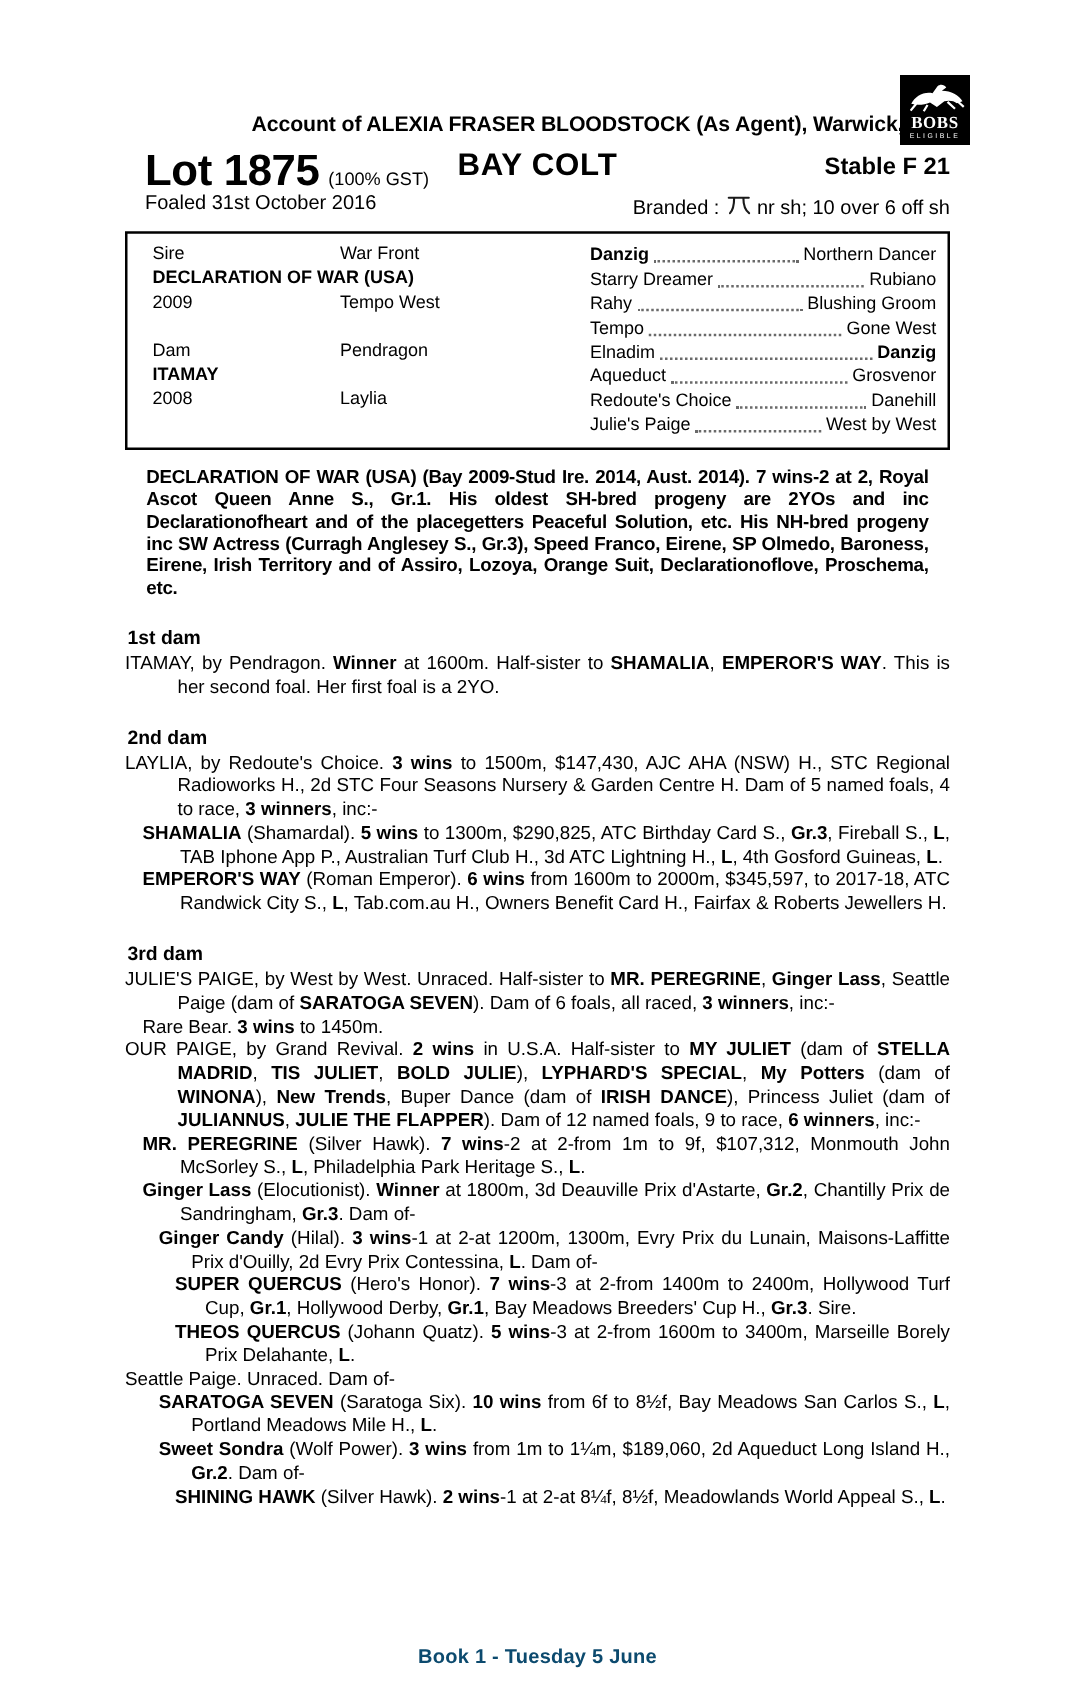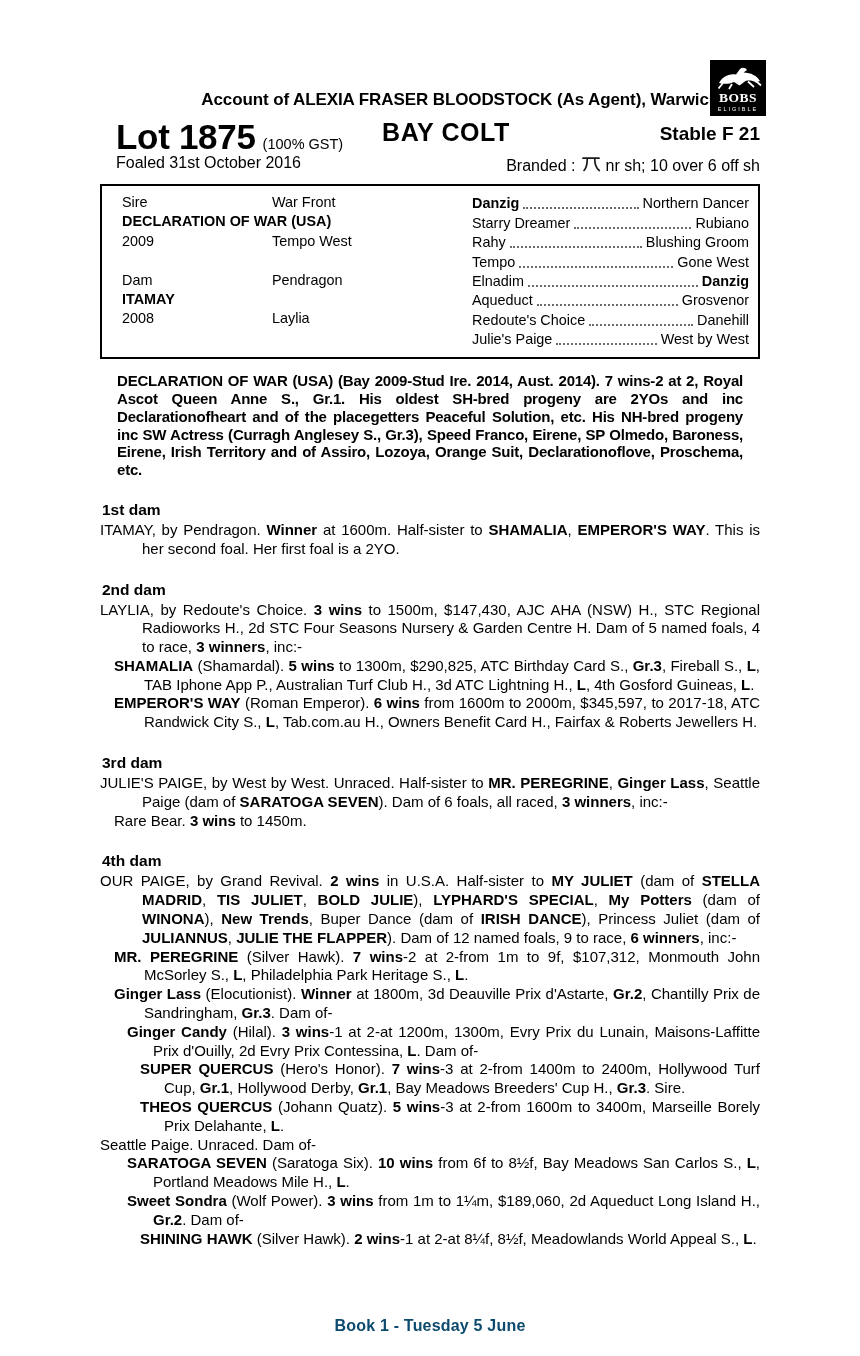--- a/index.html
+++ b/index.html
@@ -1,26 +1,26 @@
 <!DOCTYPE html>
 <html><head>
 <meta charset="utf-8">
 <style>
   html,body{margin:0;padding:0;background:#fff;}
   .page{position:relative;width:860px;height:1356px;background:#fff;color:#000;
         font-family:"Liberation Sans",sans-serif;box-sizing:border-box;padding:0 100px;overflow:hidden;}
   .b{font-weight:bold;}
   
   .account{margin-top:90px;text-align:right;font-size:17px;font-weight:bold;letter-spacing:-0.1px;}
-  .bobs-logo{position:absolute;top:60px;right:94px;width:56px;height:56px;text-decoration:underline;}
+  .bobs-logo{position:absolute;top:60px;right:84px;width:56px;height:56px;text-decoration:underline;}
   .lot-row{position:relative;margin-top:7px;height:33px;}
   .lot-left{position:absolute;left:16px;top:0;display:flex;align-items:baseline;}
   .lot-num{font-size:35px;font-weight:bold;letter-spacing:-0.3px;}
   .gst{font-size:14.5px;margin-left:7px;}
-  .colt{position:absolute;left:50%;transform:translateX(-50%);top:1px;font-size:25px;font-weight:bold;letter-spacing:0.6px;margin-left:16px;}
+  .colt{position:absolute;left:50%;transform:translateX(-50%);top:1px;font-size:25px;font-weight:bold;letter-spacing:0.6px;}
   .stable{position:absolute;right:0;top:6px;font-size:19px;font-weight:bold;}
   .foaled-row{display:flex;justify-content:space-between;align-items:flex-start;margin-top:4px;font-size:16px;padding-left:16px;}
   .branded{display:flex;align-items:baseline;gap:5px;}
   .brand-glyph{position:relative;top:2px;}
   
   .ped-box{margin-top:9px;border:2px solid #000;padding:7px 9px 9px 8px;display:grid;
            grid-template-columns:150px 212px 1fr;grid-auto-rows:19.4px;font-size:14.4px;line-height:18px;}
   .prow{display:contents;}
   .pc{white-space:nowrap;overflow:visible;margin-left:12px;}
   .pcell3{display:flex;align-items:flex-end;min-width:0;}
@@ -165,21 +165,20 @@
     <p class="para hang1"><span class="b">EMPEROR'S WAY</span><span> (Roman Emperor). </span><span class="b">6 wins</span><span> from 1600m to 2000m, $345,597, to 2017-18, ATC Randwick City S., </span><span class="b">L</span><span>, Tab.com.au H., Owners Benefit Card H., Fairfax &amp; Roberts Jewellers H.</span></p>
   </section>
 
   <section>
     <h3 class="dam-heading">3rd dam</h3>
     <p class="para hang0"><span>JULIE'S PAIGE, by West by West. Unraced. Half-sister to </span><span class="b">MR. PEREGRINE</span><span>, </span><span class="b">Ginger Lass</span><span>, Seattle Paige (dam of </span><span class="b">SARATOGA SEVEN</span><span>). Dam of 6 foals, all raced, </span><span class="b">3 winners</span><span>, inc:-</span></p>
     <p class="para hang1"><span>Rare Bear. </span><span class="b">3 wins</span><span> to 1450m.</span></p>
   </section>
 
   <section>
-    <h3 class="dam-heading">4th dam</h3>
     <p class="para hang0"><span>OUR PAIGE, by Grand Revival. </span><span class="b">2 wins</span><span> in U.S.A. Half-sister to </span><span class="b">MY JULIET</span><span> (dam of </span><span class="b">STELLA MADRID</span><span>, </span><span class="b">TIS JULIET</span><span>, </span><span class="b">BOLD JULIE</span><span>), </span><span class="b">LYPHARD'S SPECIAL</span><span>, </span><span class="b">My Potters</span><span> (dam of </span><span class="b">WINONA</span><span>), </span><span class="b">New Trends</span><span>, Buper Dance (dam of </span><span class="b">IRISH DANCE</span><span>), Princess Juliet (dam of </span><span class="b">JULIANNUS</span><span>, </span><span class="b">JULIE THE FLAPPER</span><span>). Dam of 12 named foals, 9 to race, </span><span class="b">6 winners</span><span>, inc:-</span></p>
     <p class="para hang1"><span class="b">MR. PEREGRINE</span><span> (Silver Hawk). </span><span class="b">7 wins</span><span>-2 at 2-from 1m to 9f, $107,312, Monmouth John McSorley S., </span><span class="b">L</span><span>, Philadelphia Park Heritage S., </span><span class="b">L</span><span>.</span></p>
     <p class="para hang1"><span class="b">Ginger Lass</span><span> (Elocutionist). </span><span class="b">Winner</span><span> at 1800m, 3d Deauville Prix d'Astarte, </span><span class="b">Gr.2</span><span>, Chantilly Prix de Sandringham, </span><span class="b">Gr.3</span><span>. Dam of-</span></p>
     <p class="para hang2"><span class="b">Ginger Candy</span><span> (Hilal). </span><span class="b">3 wins</span><span>-1 at 2-at 1200m, 1300m, Evry Prix du Lunain, Maisons-Laffitte Prix d'Ouilly, 2d Evry Prix Contessina, </span><span class="b">L</span><span>. Dam of-</span></p>
     <p class="para hang3"><span class="b">SUPER QUERCUS</span><span> (Hero's Honor). </span><span class="b">7 wins</span><span>-3 at 2-from 1400m to 2400m, Hollywood Turf Cup, </span><span class="b">Gr.1</span><span>, Hollywood Derby, </span><span class="b">Gr.1</span><span>, Bay Meadows Breeders' Cup H., </span><span class="b">Gr.3</span><span>. Sire.</span></p>
     <p class="para hang3"><span class="b">THEOS QUERCUS</span><span> (Johann Quatz). </span><span class="b">5 wins</span><span>-3 at 2-from 1600m to 3400m, Marseille Borely Prix Delahante, </span><span class="b">L</span><span>.</span></p>
     <p class="para hang0"><span>Seattle Paige. Unraced. Dam of-</span></p>
     <p class="para hang2"><span class="b">SARATOGA SEVEN</span><span> (Saratoga Six). </span><span class="b">10 wins</span><span> from 6f to 8½f, Bay Meadows San Carlos S., </span><span class="b">L</span><span>, Portland Meadows Mile H., </span><span class="b">L</span><span>.</span></p>
     <p class="para hang2"><span class="b">Sweet Sondra</span><span> (Wolf Power). </span><span class="b">3 wins</span><span> from 1m to 1¼m, $189,060, 2d Aqueduct Long Island H., </span><span class="b">Gr.2</span><span>. Dam of-</span></p>
     <p class="para hang3"><span class="b">SHINING HAWK</span><span> (Silver Hawk). </span><span class="b">2 wins</span><span>-1 at 2-at 8¼f, 8½f, Meadowlands World Appeal S., </span><span class="b">L</span><span>.</span></p>

